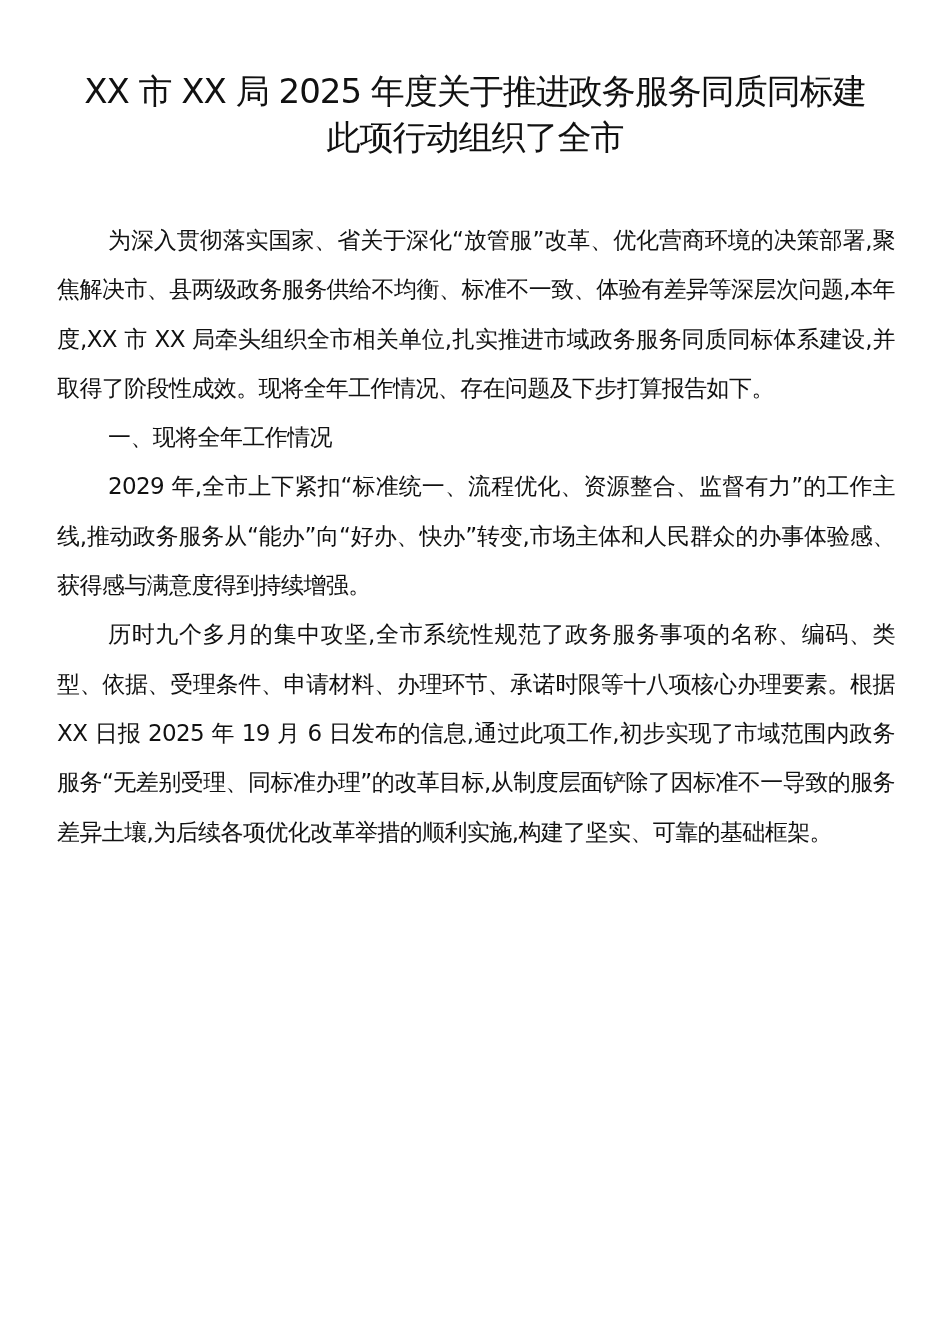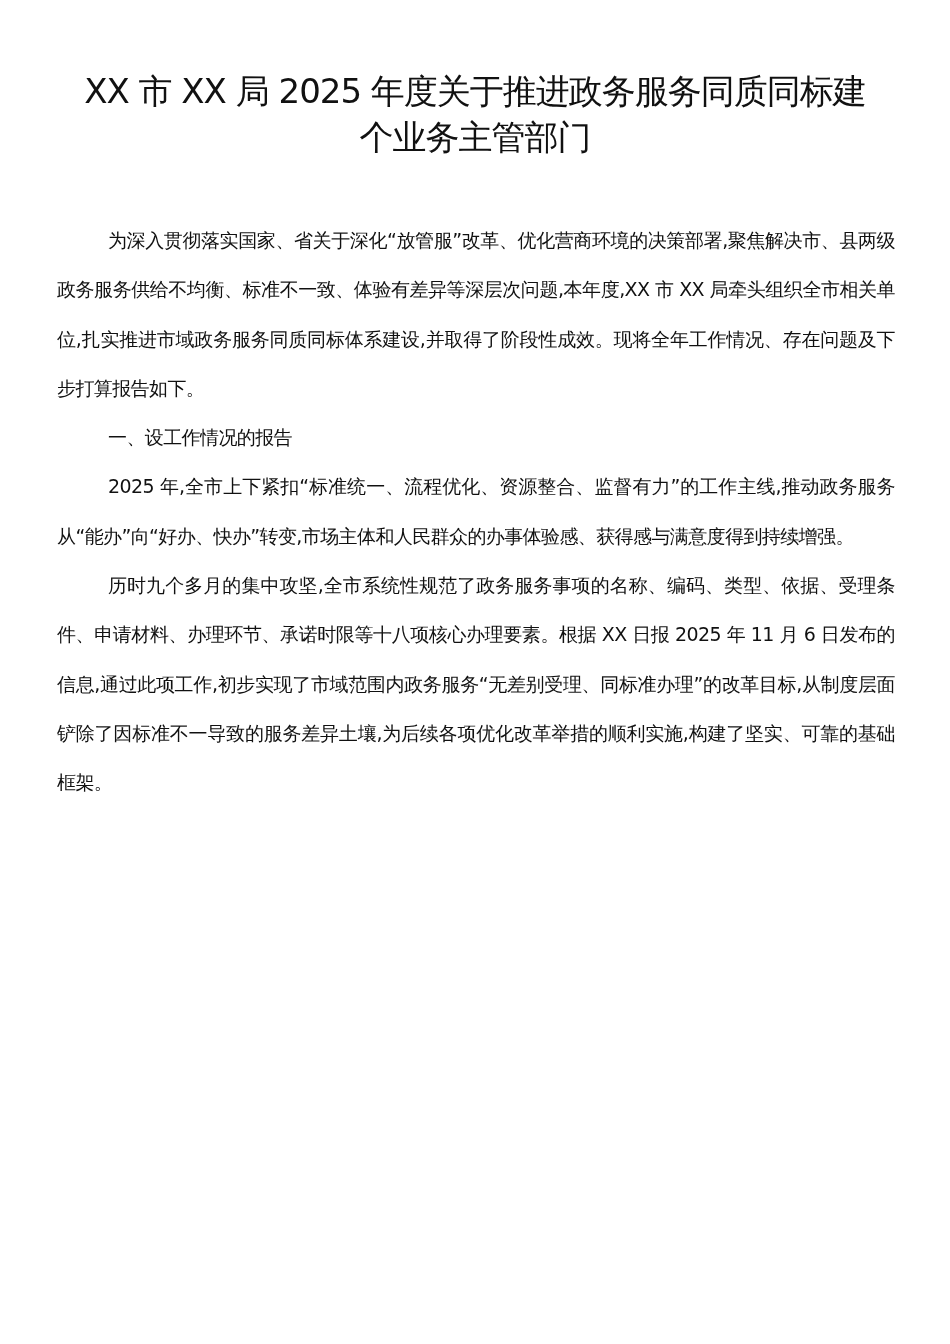--- a/index.html
+++ b/index.html
@@ -10,32 +10,32 @@
   .page { position: relative; width: 828px; height: 1344px; }
   .title {
     position: absolute; left: 40px; top: 68px; width: 870px;
     text-align: center; font-size: 34px; line-height: 46px;
     letter-spacing: -1px; margin: 0; font-weight: normal;
   }
   .body {
     position: absolute; left: 57px; top: 216px; width: 838px;
   }
   .para {
-    margin: 0; font-size: 19px; line-height: 49.3px;
+    margin: 0; font-size: 23px; line-height: 49.3px;
     text-indent: 51px; text-align: justify; letter-spacing: -0.6px;
   }
 </style>
 </head>
 <body>
 
 <div class="page">
   <h1 class="title">
     <span>XX 市 XX 局 2025 年度关于推进政务服务同质同标建</span><br>
-    <span>个业务主管部门</span>
+    <span>此项行动组织了全市</span>
   </h1>
 
   <div class="body">
     <p class="para">为深入贯彻落实国家、省关于深化“放管服”改革、优化营商环境的决策部署,聚焦解决市、县两级政务服务供给不均衡、标准不一致、体验有差异等深层次问题,本年度,XX 市 XX 局牵头组织全市相关单位,扎实推进市域政务服务同质同标体系建设,并取得了阶段性成效。现将全年工作情况、存在问题及下步打算报告如下。</p>
-    <p class="para">一、设工作情况的报告</p>
-    <p class="para">2025 年,全市上下紧扣“标准统一、流程优化、资源整合、监督有力”的工作主线,推动政务服务从“能办”向“好办、快办”转变,市场主体和人民群众的办事体验感、获得感与满意度得到持续增强。</p>
-    <p class="para">历时九个多月的集中攻坚,全市系统性规范了政务服务事项的名称、编码、类型、依据、受理条件、申请材料、办理环节、承诺时限等十八项核心办理要素。根据 XX 日报 2025 年 11 月 6 日发布的信息,通过此项工作,初步实现了市域范围内政务服务“无差别受理、同标准办理”的改革目标,从制度层面铲除了因标准不一导致的服务差异土壤,为后续各项优化改革举措的顺利实施,构建了坚实、可靠的基础框架。</p>
+    <p class="para">一、现将全年工作情况</p>
+    <p class="para">2029 年,全市上下紧扣“标准统一、流程优化、资源整合、监督有力”的工作主线,推动政务服务从“能办”向“好办、快办”转变,市场主体和人民群众的办事体验感、获得感与满意度得到持续增强。</p>
+    <p class="para">历时九个多月的集中攻坚,全市系统性规范了政务服务事项的名称、编码、类型、依据、受理条件、申请材料、办理环节、承诺时限等十八项核心办理要素。根据 XX 日报 2025 年 19 月 6 日发布的信息,通过此项工作,初步实现了市域范围内政务服务“无差别受理、同标准办理”的改革目标,从制度层面铲除了因标准不一导致的服务差异土壤,为后续各项优化改革举措的顺利实施,构建了坚实、可靠的基础框架。</p>
   </div>
 </div>
 
 </body></html>

